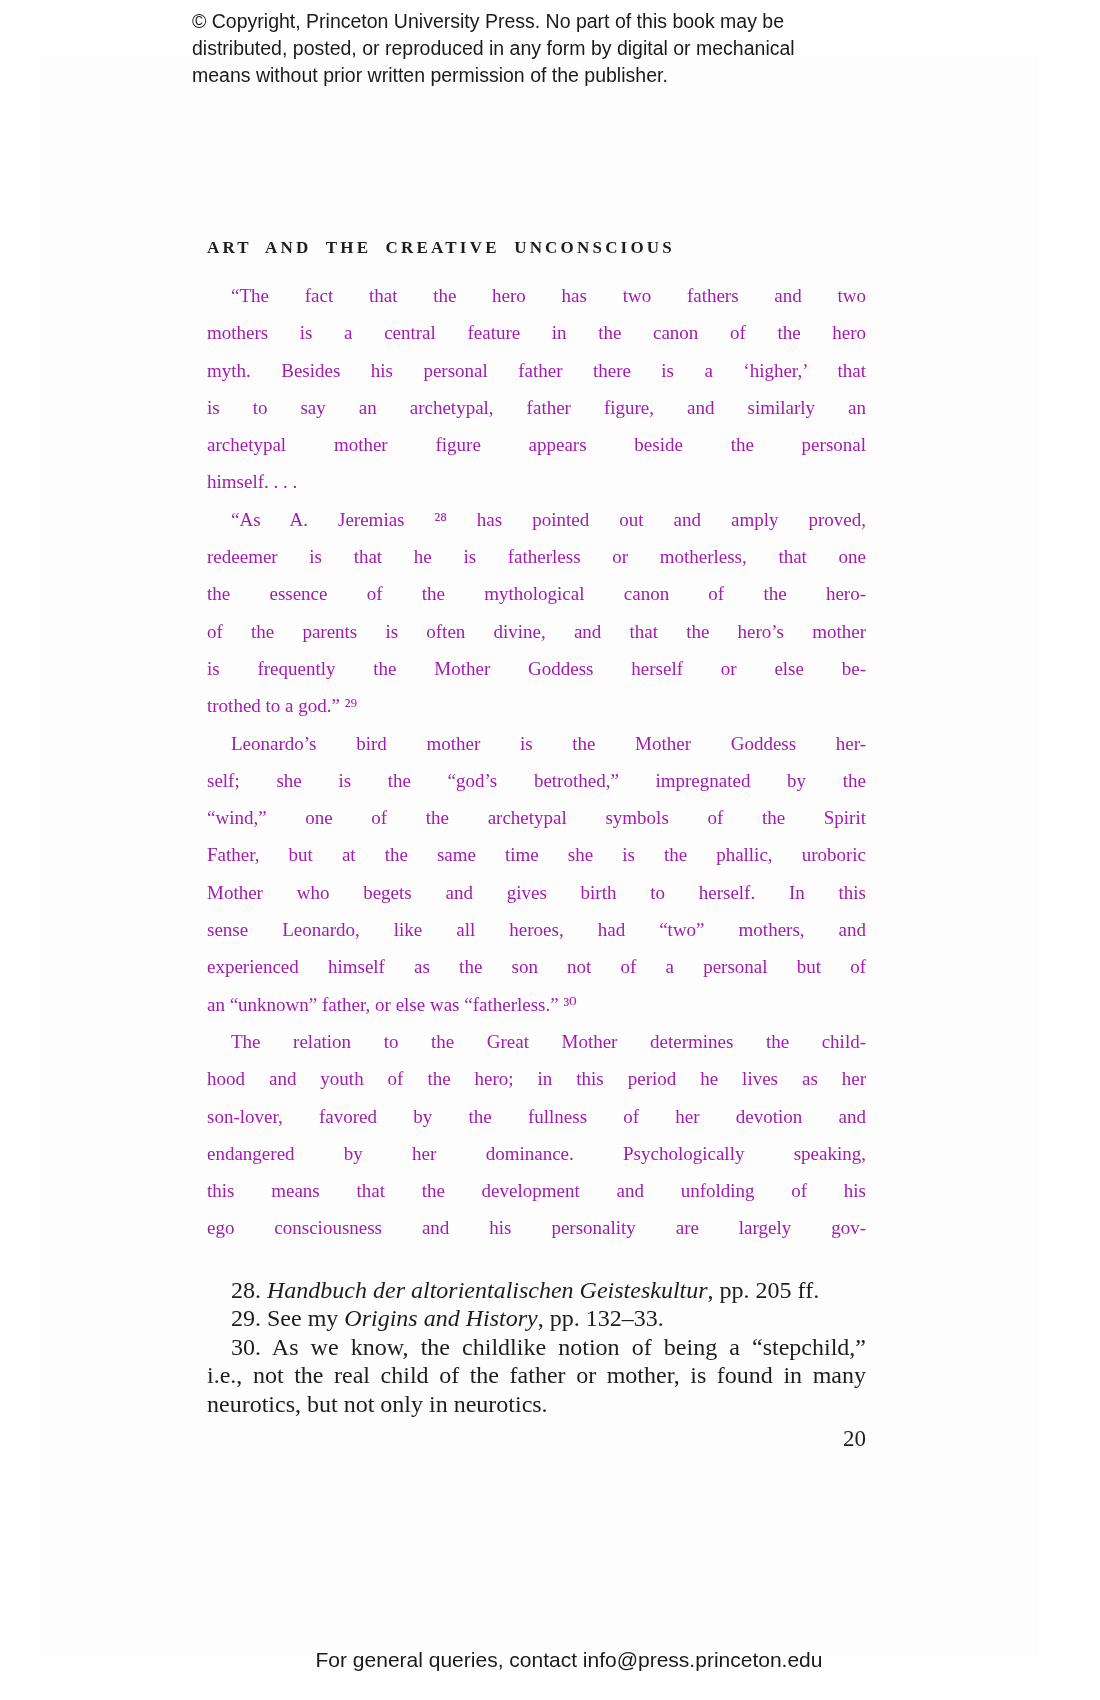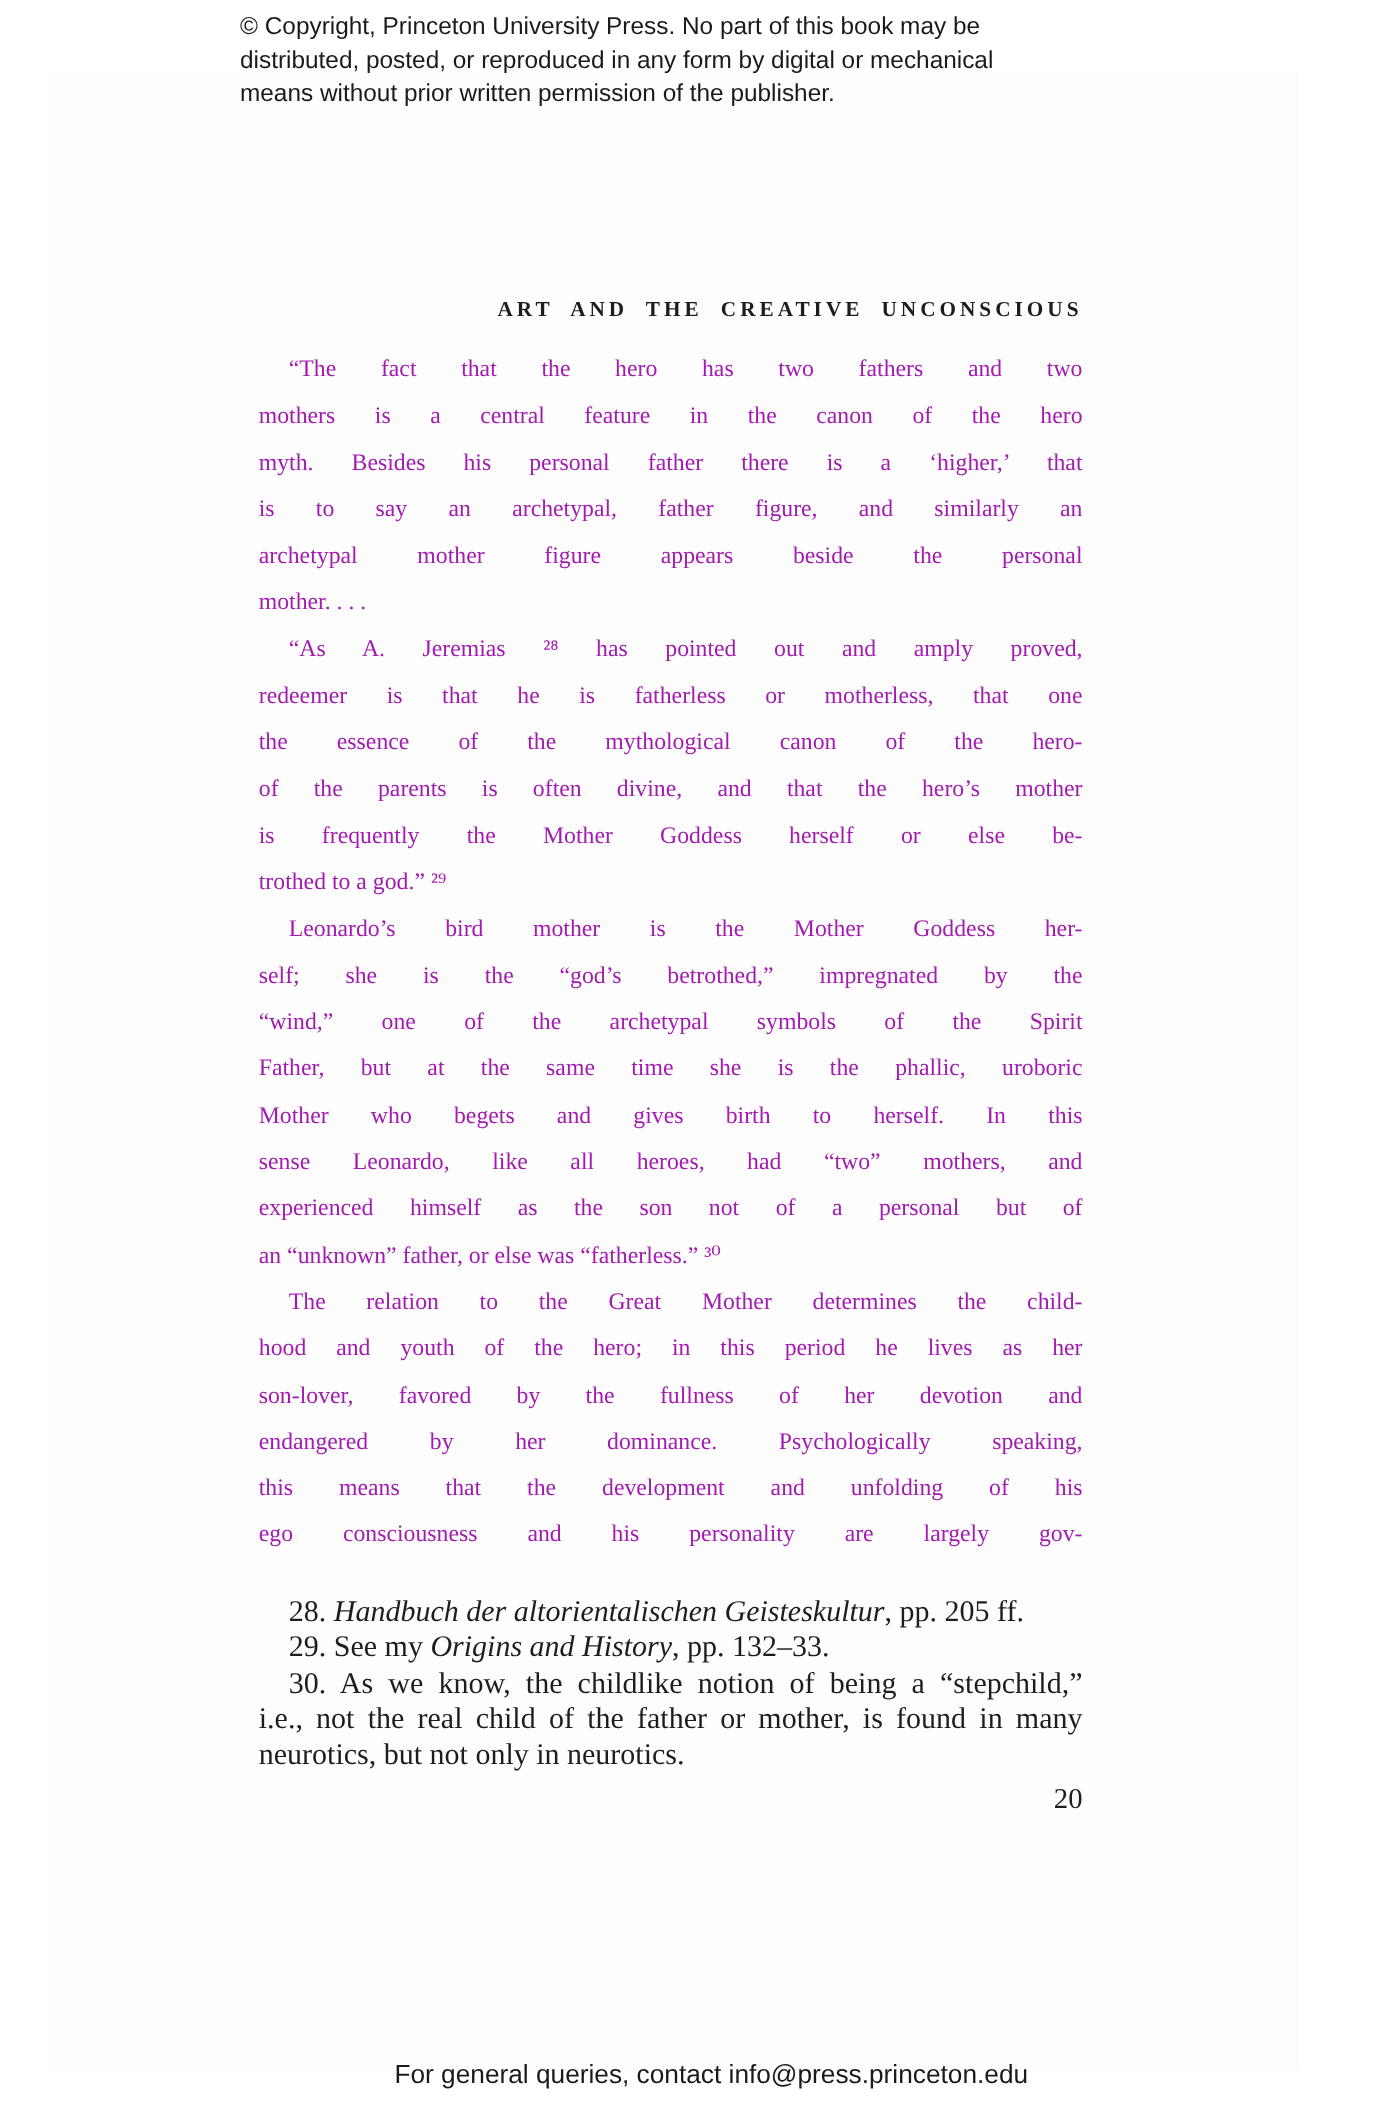--- a/index.html
+++ b/index.html
@@ -16,21 +16,21 @@
     background: #fdfdfe;
   }
   .copyright {
     position: absolute; left: 192px; top: 8px;
     font-family: "Liberation Sans", sans-serif;
     font-size: 19.5px; line-height: 27px;
     color: #1a1a1a; white-space: nowrap;
   }
   .running-head {
     position: absolute; left: 207px; top: 238px; width: 659px;
-    text-align: right;
+    text-align: left;
     font-size: 17px; font-weight: 700;
     letter-spacing: 3.2px; word-spacing: 7px;
     color: #1d1d1d;
   }
   .body-text {
     position: absolute; left: 207px; top: 277px; width: 659px;
     font-size: 19px; line-height: 37.3px;
     color: #a21caf;
   }
   .bl { text-align: justify; text-align-last: justify; }
@@ -68,21 +68,21 @@
 
 <div class="running-head">ART AND THE CREATIVE UNCONSCIOUS</div>
 
 <div class="body-text">
   <div>
     <div class="bl ind">“The fact that the hero has two fathers and two</div>
     <div class="bl">mothers is a central feature in the canon of the hero</div>
     <div class="bl">myth. Besides his personal father there is a ‘higher,’ that</div>
     <div class="bl">is to say an archetypal, father figure, and similarly an</div>
     <div class="bl">archetypal mother figure appears beside the personal</div>
-    <div class="bl-last">mother. . . .</div>
+    <div class="bl-last">himself. . . .</div>
   </div>
   <div>
     <div class="bl ind">“As A. Jeremias ²⁸ has pointed out and amply proved,</div>
     <div class="bl">redeemer is that he is fatherless or motherless, that one</div>
     <div class="bl">the essence of the mythological canon of the hero-</div>
     <div class="bl">of the parents is often divine, and that the hero’s mother</div>
     <div class="bl">is frequently the Mother Goddess herself or else be-</div>
     <div class="bl-last">trothed to a god.” ²⁹</div>
   </div>
   <div>

